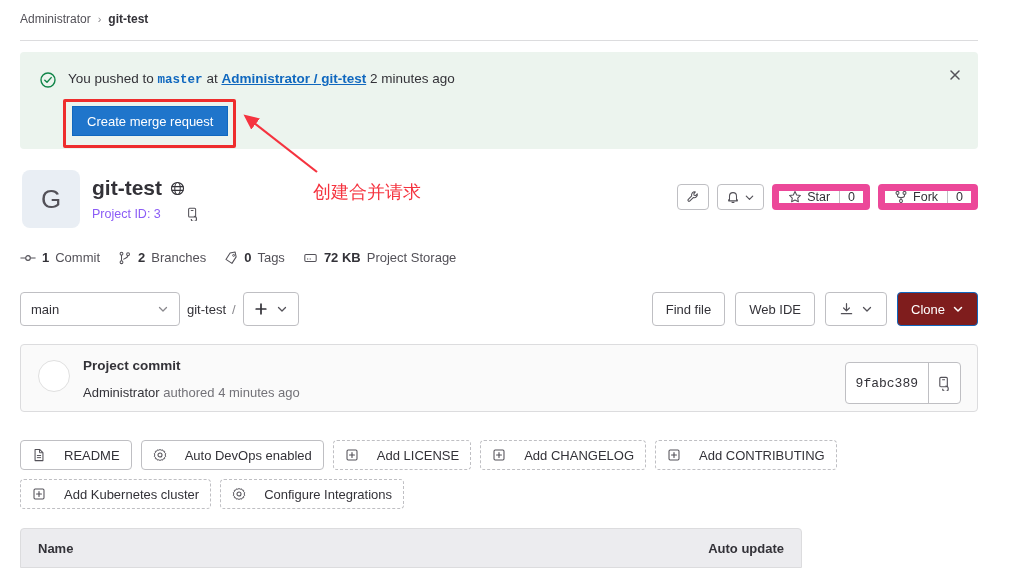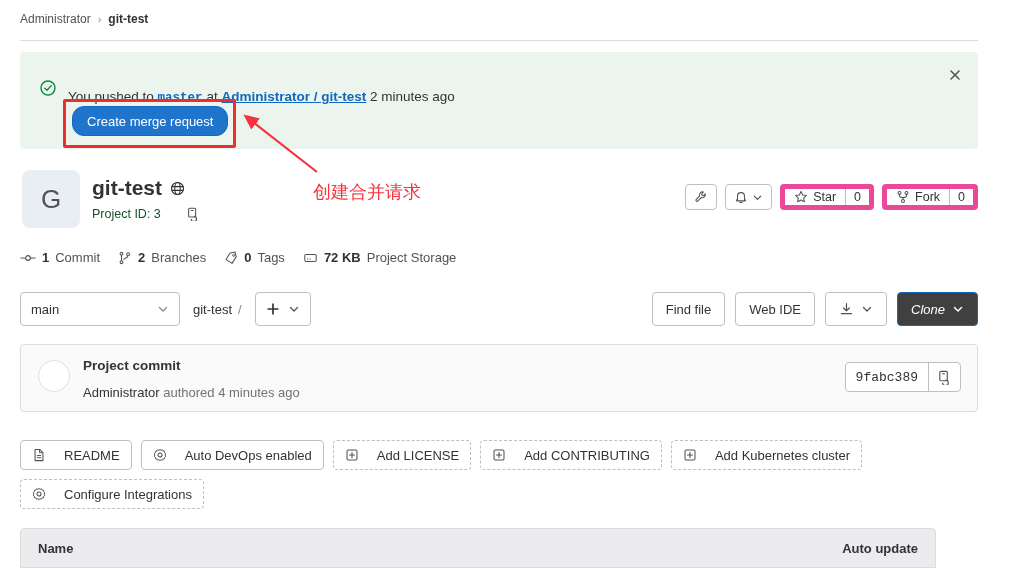--- a/index.html
+++ b/index.html
@@ -36,39 +36,39 @@
   }
   .banner-row {
     position: absolute; left: 20px; top: 14px;
     display: flex; align-items: center; gap: 12px;
     font-size: 13.5px; color: #333238;
   }
   .check-icon {
     width: 16px; height: 16px; flex: 0 0 16px;
     display:block;
   }
-  .banner-text { white-space: nowrap; line-height: 21px; margin-top: 20px; }
+  .banner-text { white-space: nowrap; line-height: 26px; }
   .mono-branch {
     font-family: "Liberation Mono", monospace;
     font-weight: bold; color: #1068bf; font-size: 12.5px;
   }
   .banner-link {
     color: #1068bf; font-weight: bold; text-decoration: underline;
   }
   .banner-close {
     position: absolute; right: 14px; top: 14px;
     width: 18px; height: 18px; cursor: pointer;
     color: #535158;
   }
 
   .btn-mr {
     position: absolute; left: 52px; top: 54px;
     height: 30px; padding: 0 14px;
     background: #1f75cb; color: #fff;
-    border: 1px solid #1068bf; border-radius: 12px;
+    border: 1px solid #1068bf; border-radius: 0;
     font-size: 13px; font-family: "Liberation Sans", sans-serif;
     display: flex; align-items: center; cursor: pointer;
   }
 
   
   .redbox {
     position: absolute; left: 63px; top: 99px; width: 173px; height: 49px;
     border: 3px solid #ee2d2d; border-radius: 2px;
     pointer-events: none;
   }
@@ -92,35 +92,35 @@
     font-size: 26px;
   }
   .proj-title {
     position: absolute; left: 92px; top: 176px;
     display: flex; align-items: center; gap: 8px;
   }
   .proj-title .name { font-size: 21px; font-weight: bold; color: #333238; }
   .proj-id {
     position: absolute; left: 92px; top: 207px;
     display: flex; align-items: center; gap: 25px;
-    font-size: 12.5px; color: #14532d;
+    font-size: 12.5px; color: #8b5cf6;
   }
 
   .hdr-actions {
     position: absolute; right: 45px; top: 184px;
     display: flex; align-items: center; gap: 8px;
   }
   .ibtn {
     height: 26px; border: 1px solid #bfbfc3; border-radius: 4px;
     background: #fff; display: flex; align-items: center; gap: 4px;
     padding: 0 8px; font-size: 12.5px; color: #333238; cursor: pointer;
   }
   .split {
     display: flex; align-items: stretch; height: 26px;
-    border: 5px solid #ec4899; border-radius: 4px; overflow: hidden;
+    border: 7px solid #ec4899; border-radius: 4px; overflow: hidden;
     background:#fff; cursor: pointer;
   }
   .split .sp-main {
     display: flex; align-items: center; gap: 5px; padding: 0 9px;
     font-size: 12.5px; color: #333238;
   }
   .split .sp-count {
     display: flex; align-items: center; padding: 0 8px;
     border-left: 1px solid #bfbfc3; font-size: 12.5px; color: #333238;
   }
@@ -128,21 +128,21 @@
   
   .stats {
     position: absolute; left: 20px; top: 250px;
     display: flex; align-items: center; gap: 18px;
     font-size: 13px; color: #535158;
   }
   .stat { display: flex; align-items: center; gap: 6px; white-space: nowrap; }
   .stat b { color: #333238; }
 
   
-  .branch-row { position: absolute; left: 20px; top: 292px; display: flex; align-items: center; gap: 13px; }
+  .branch-row { position: absolute; left: 20px; top: 292px; display: flex; align-items: center; gap: 7px; }
   .branch-select {
     width: 160px; height: 34px; border: 1px solid #bfbfc3; border-radius: 4px;
     background: #fff; display: flex; align-items: center; justify-content: space-between;
     padding: 0 10px; font-size: 13px; color: #333238; cursor: pointer;
   }
   .path-crumb { font-size: 13px; color: #333238; display:flex; gap:6px; align-items:center;}
   .path-crumb .slash { color: #89888d; }
   .plus-btn {
     height: 34px; border: 1px solid #bfbfc3; border-radius: 4px; background:#fff;
     display: flex; align-items: center; gap: 8px; padding: 0 10px; cursor: pointer;
@@ -152,21 +152,21 @@
   .repo-actions {
     position: absolute; right: 45px; top: 292px;
     display: flex; align-items: center; gap: 10px;
   }
   .abtn {
     height: 34px; border: 1px solid #bfbfc3; border-radius: 4px; background:#fff;
     display:flex; align-items:center; gap:7px; padding: 4px 13px;
     font-size: 13px; color:#333238; cursor: pointer;
   }
   .abtn.primary {
-    background: #404040; border-color: #1068bf; color: #fff; font-style: italic;
+    background: #7f1d1d; border-color: #1068bf; color: #fff;
   }
 
   
   .commit-panel {
     position: absolute; left: 20px; top: 344px; width: 958px; height: 68px;
     border: 1px solid #dcdcde; border-radius: 4px; background: #fafafa;
   }
   .commit-avatar {
     position: absolute; left: 17px; top: 15px; width: 32px; height: 32px;
     border-radius: 50%; background: #fff; border: 1px solid #e0e0e0;
@@ -175,21 +175,21 @@
     position: absolute; left: 62px; top: 13px;
     font-size: 13.5px; font-weight: bold; color: #333238;
   }
   .commit-sub {
     position: absolute; left: 62px; top: 40px;
     font-size: 13px; color: #737278;
   }
   .commit-sub .author { color: #333238; }
   .sha-group {
     position: absolute; right: 16px; top: 17px;
-    display: flex; align-items: stretch; height: 30px;
+    display: flex; align-items: stretch; height: 42px;
     border: 1px solid #bfbfc3; border-radius: 4px; background: #fff; overflow: hidden;
   }
   .sha-group .sha {
     display: flex; align-items: center; padding: 0 10px;
     font-family: "Liberation Mono", monospace; font-size: 13px; color: #333238;
   }
   .sha-group .copy {
     display: flex; align-items: center; justify-content: center; width: 32px;
     border-left: 1px solid #bfbfc3; cursor: pointer; color: #535158;
   }
@@ -201,21 +201,21 @@
   }
   .chip {
     height: 30px; border: 1px solid #bfbfc3; border-radius: 4px; background: #fff;
     display: flex; align-items: center; gap: 18px; padding: 0 11px;
     font-size: 13px; color: #333238; cursor: pointer; white-space: nowrap;
   }
   .chip.dashed { border-style: dashed; border-color: #bfbfc3; }
 
   
   .file-table {
-    position: absolute; left: 20px; top: 528px; width: 916px; height: 40px;
+    position: absolute; left: 20px; top: 528px; width: 782px; height: 40px;
     border: 1px solid #dcdcde; border-top-left-radius: 4px; border-top-right-radius: 4px;
     background: #ececef;
   }
   .file-table .th {
     position: absolute; top: 12px; font-size: 13px; font-weight: bold; color: #333238;
   }
   .th-name { left: 17px; }
   .th-lastcommit { left: 336px; margin-top: 36px; }
   .th-lastupdate { right: 17px; }
 
@@ -485,20 +485,29 @@
       </span>
       <span>Add LICENSE</span>
     </div>
     <div class="chip dashed">
       <span>
         <svg width="14" height="14" viewBox="0 0 16 16">
           <rect x="2.3" y="2.3" width="11.4" height="11.4" rx="1.3" fill="none" stroke="#535158" stroke-width="1.2"></rect>
           <path d="M8 5.2v5.6 M5.2 8h5.6" stroke="#535158" stroke-width="1.3" stroke-linecap="round"></path>
         </svg>
       </span>
+      <span>Add CHANGELOG</span>
+    </div>
+    <div class="chip dashed">
+      <span>
+        <svg width="14" height="14" viewBox="0 0 16 16">
+          <rect x="2.3" y="2.3" width="11.4" height="11.4" rx="1.3" fill="none" stroke="#535158" stroke-width="1.2"></rect>
+          <path d="M8 5.2v5.6 M5.2 8h5.6" stroke="#535158" stroke-width="1.3" stroke-linecap="round"></path>
+        </svg>
+      </span>
       <span>Add CONTRIBUTING</span>
     </div>
     <div class="chip dashed">
       <span>
         <svg width="14" height="14" viewBox="0 0 16 16">
           <rect x="2.3" y="2.3" width="11.4" height="11.4" rx="1.3" fill="none" stroke="#535158" stroke-width="1.2"></rect>
           <path d="M8 5.2v5.6 M5.2 8h5.6" stroke="#535158" stroke-width="1.3" stroke-linecap="round"></path>
         </svg>
       </span>
       <span>Add Kubernetes cluster</span>

